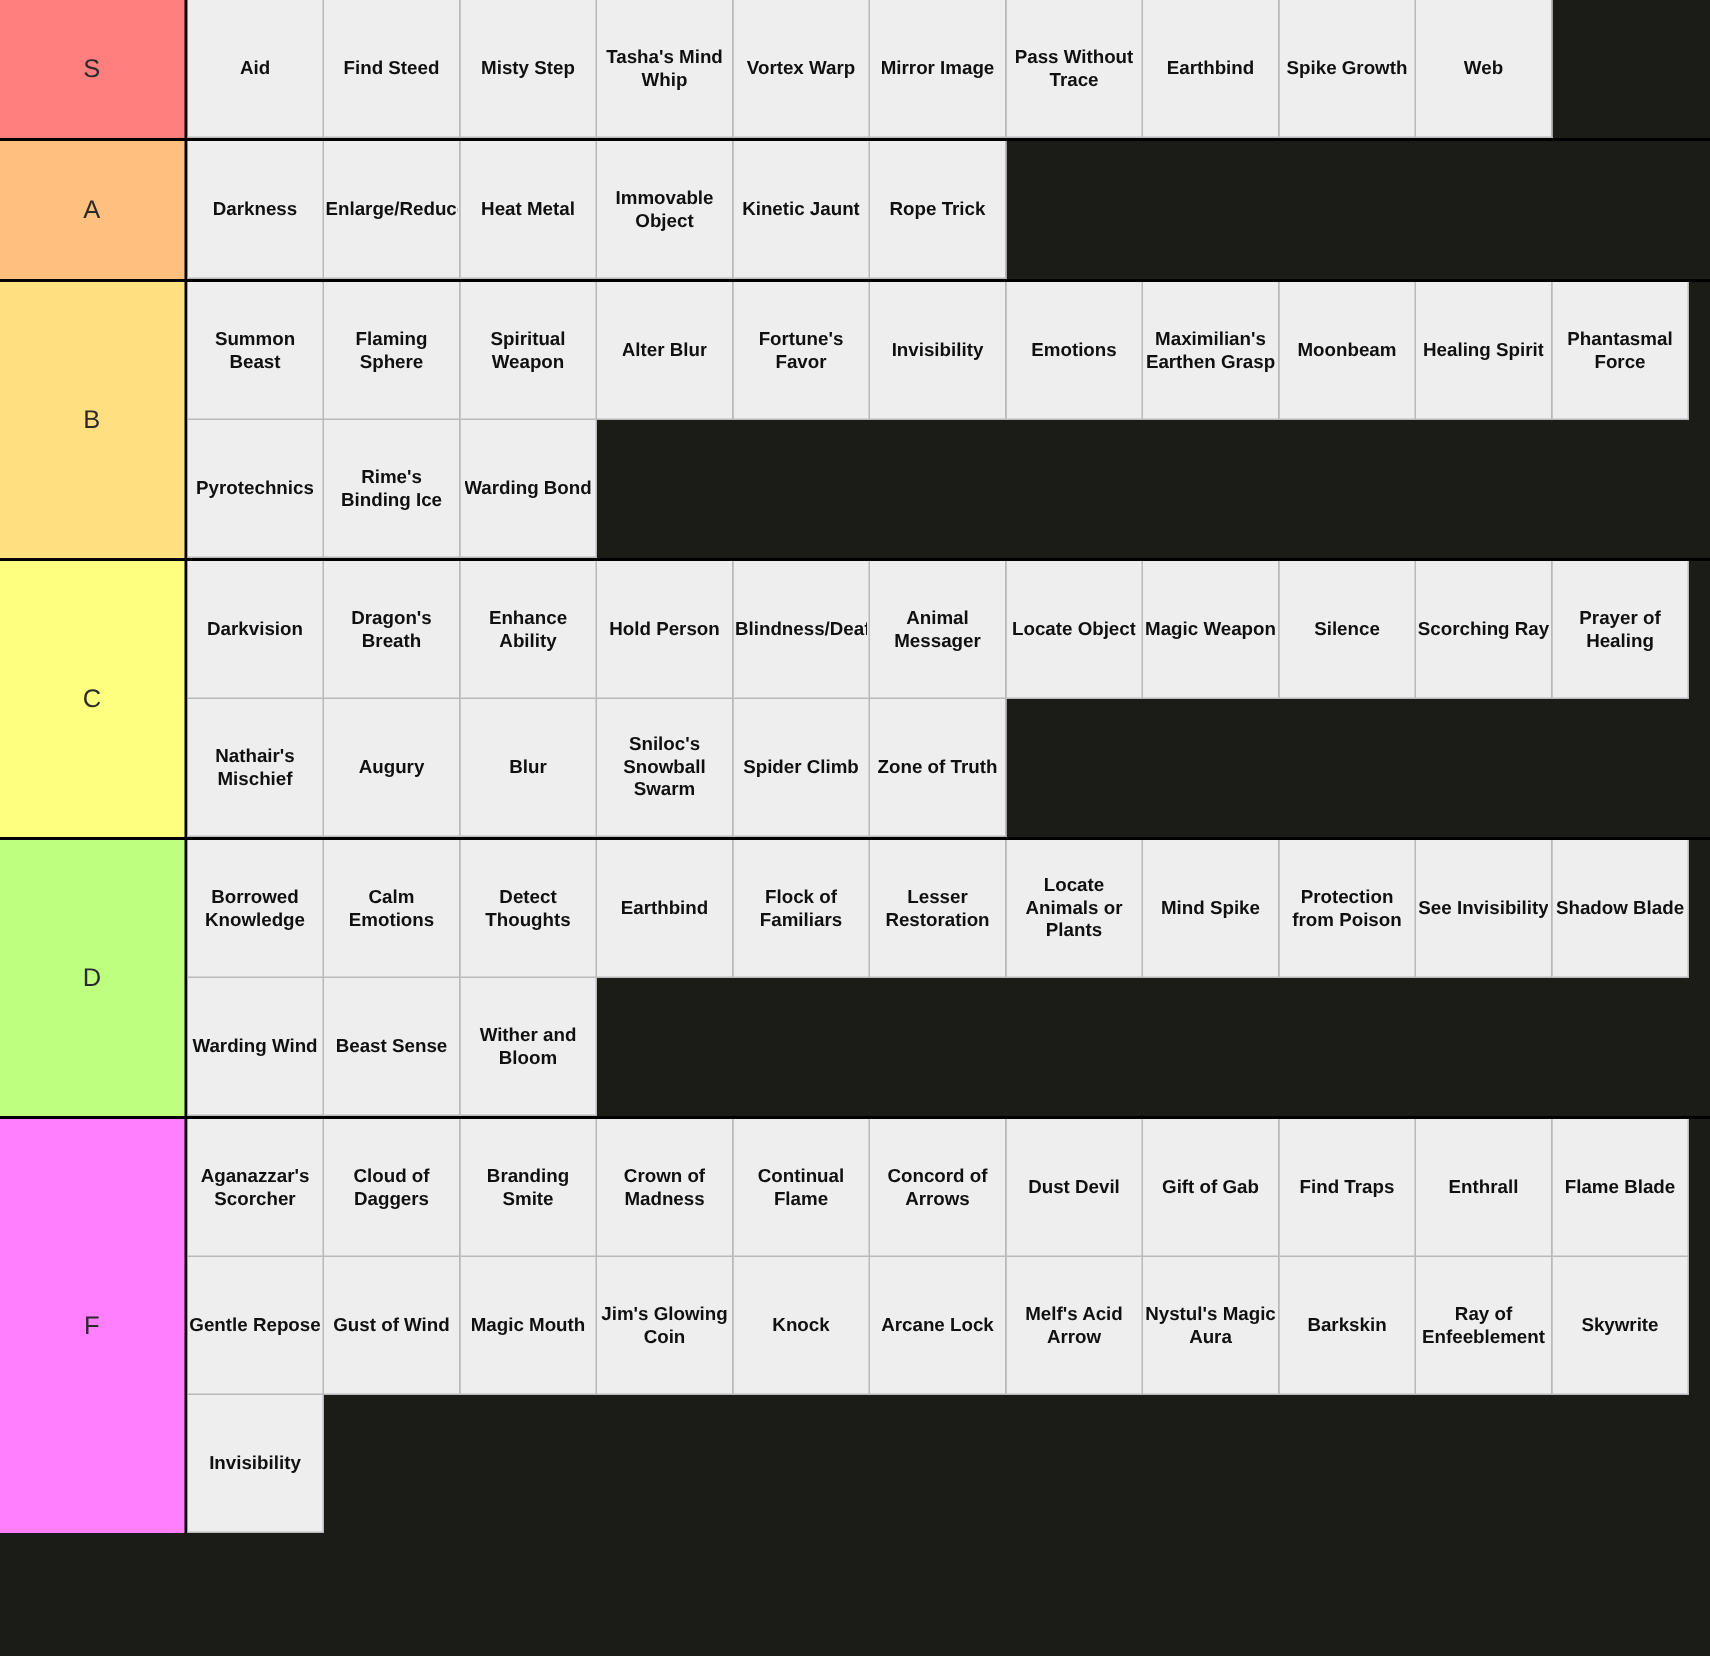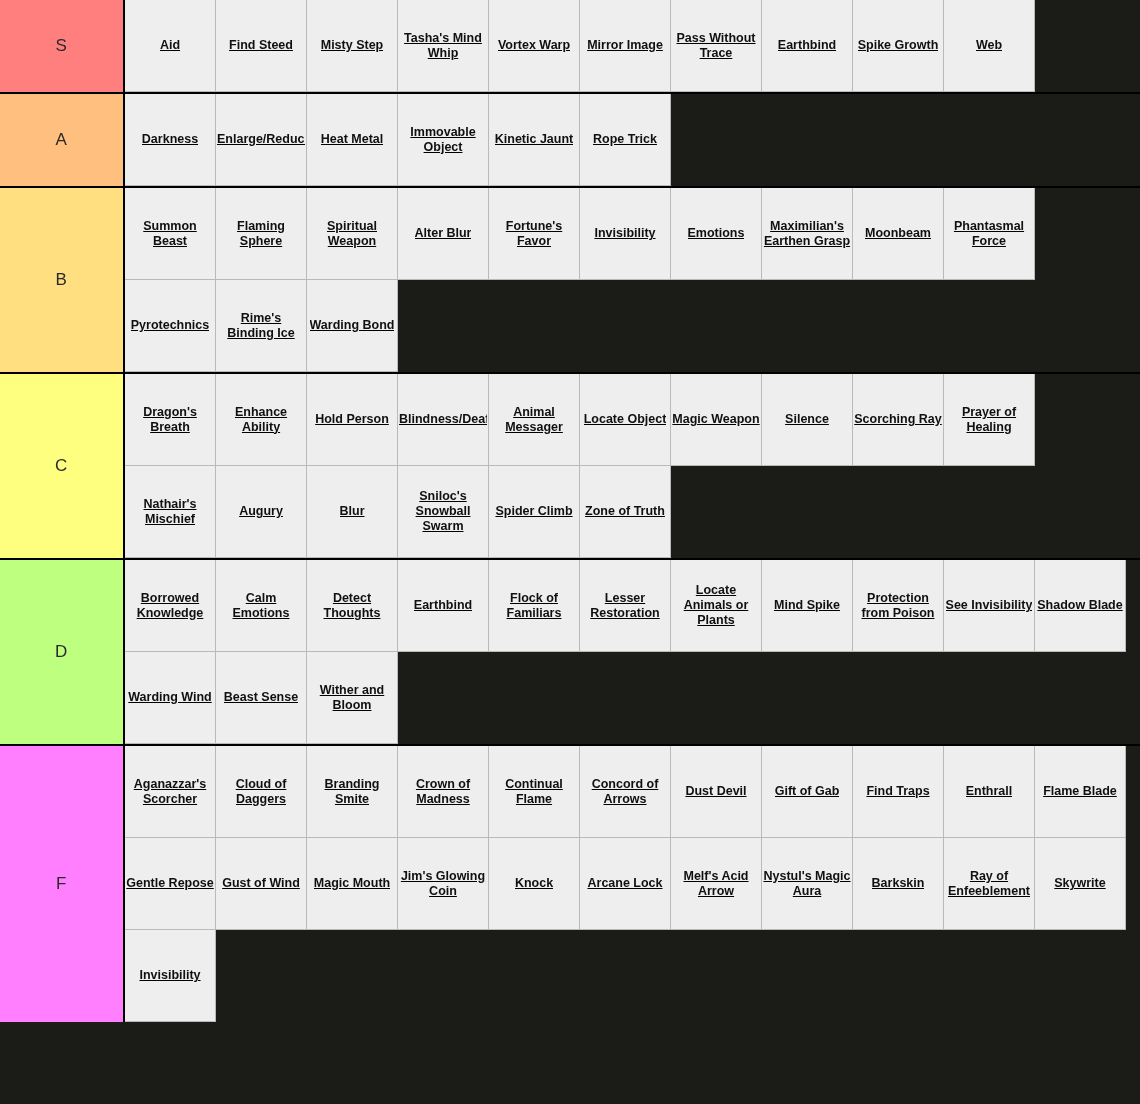--- a/index.html
+++ b/index.html
@@ -44,21 +44,20 @@
     font-weight: 400;
     letter-spacing: 0.5px;
     box-sizing: border-box;
     border-right: 2px solid #000;
   }
   .tier-items {
     flex: 1 1 auto;
     display: flex;
     flex-direction: column;
     background: #f0abfc;
-    text-decoration: underline;
   }
   .item-row {
     display: flex;
     flex-direction: row;
     height: 92px;
     background: #1b1c18;
   }
   .cell {
     width: 91px;
     min-width: 91px;
@@ -240,20 +239,23 @@
             <div class="cell">
               <span class="txt">Emotions</span>
             </div>
             <div class="cell">
               <span class="txt">Maximilian's Earthen Grasp</span>
             </div>
             <div class="cell">
               <span class="txt">Moonbeam</span>
             </div>
             <div class="cell">
+              <span class="txt">Healing Spirit</span>
+            </div>
+            <div class="cell">
               <span class="txt">Phantasmal Force</span>
             </div>
           </div>
           <div class="item-row">
             <div class="cell nowrap">
               <span class="txt">Pyrotechnics</span>
             </div>
             <div class="cell">
               <span class="txt">Rime's Binding Ice</span>
             </div>
@@ -261,20 +263,23 @@
               <span class="txt">Warding Bond</span>
             </div>
           </div>
         </div>
       </div>
       <div class="tier-row">
         <div class="tier-label" style="background: rgb(255, 255, 127);">C</div>
         <div class="tier-items">
           <div class="item-row">
             <div class="cell">
+              <span class="txt">Darkvision</span>
+            </div>
+            <div class="cell">
               <span class="txt">Dragon's Breath</span>
             </div>
             <div class="cell">
               <span class="txt">Enhance Ability</span>
             </div>
             <div class="cell">
               <span class="txt">Hold Person</span>
             </div>
             <div class="cell nowrap">
               <span class="txt">Blindness/Deafness</span>

